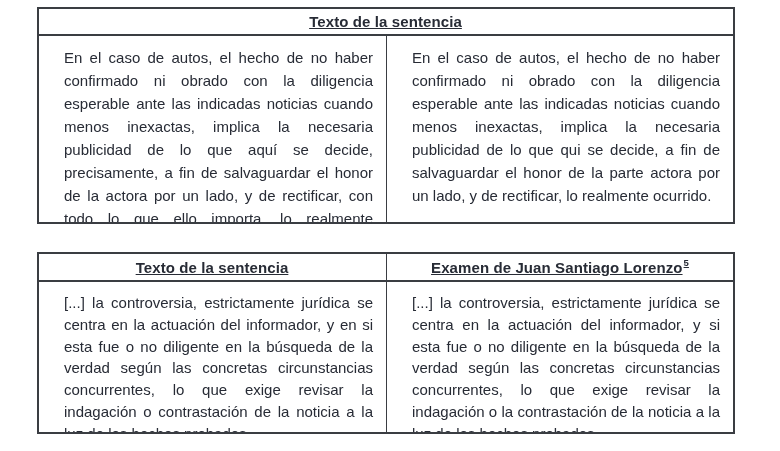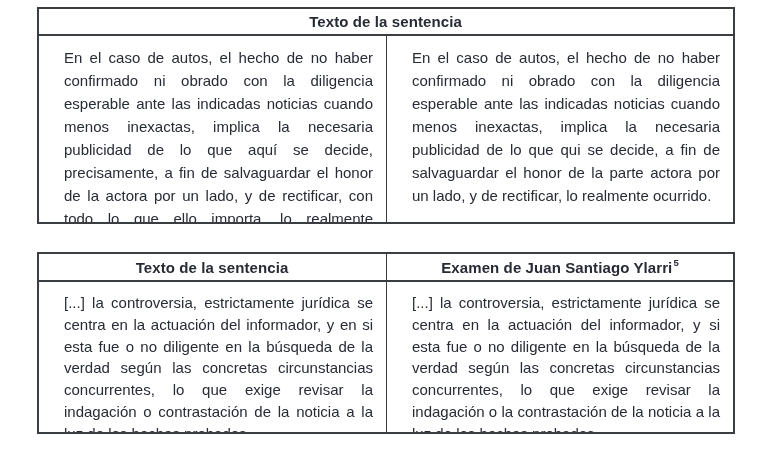--- a/index.html
+++ b/index.html
@@ -38,20 +38,21 @@
   .th {
     flex: 1 1 50%;
     display: flex;
     align-items: center;
     justify-content: center;
     font-weight: 700;
     font-size: 15px;
     color: var(--text);
     letter-spacing: 0.1px;
     white-space: nowrap;
+    text-decoration: underline;
   }
   .th + .th { border-left: 1.5px solid var(--border); }
   .th sup {
     font-size: 9.5px;
     line-height: 0;
     margin-left: 1px;
     position: relative;
     top: -4px;
     font-weight: 700;
   }
@@ -89,21 +90,21 @@
   </div>
 </section>
 
 <section class="doc-table t2">
   <div class="thead">
     <div class="th">
         <span>Texto de la sentencia</span>
         <sup></sup>
       </div>
     <div class="th">
-        <span>Examen de Juan Santiago Ylarri</span>
+        <span>Examen de Juan Santiago Lorenzo</span>
         <sup>5</sup>
       </div>
   </div>
   <div class="tbody">
     <div class="td">[...] la controversia, estrictamente jurídica se centra en la actuación del informador, y en si esta fue o no diligente en la búsqueda de la verdad según las concretas circunstancias concurrentes, lo que exige revisar la indagación o contrastación de la noticia a la luz de los hechos probados.</div>
     <div class="td">[...] la controversia, estrictamente jurídica se centra en la actuación del informador, y si esta fue o no diligente en la búsqueda de la verdad según las concretas circunstancias concurrentes, lo que exige revisar la indagación o la contrastación de la noticia a la luz de los hechos probados.</div>
   </div>
 </section>
 
 </body></html>

